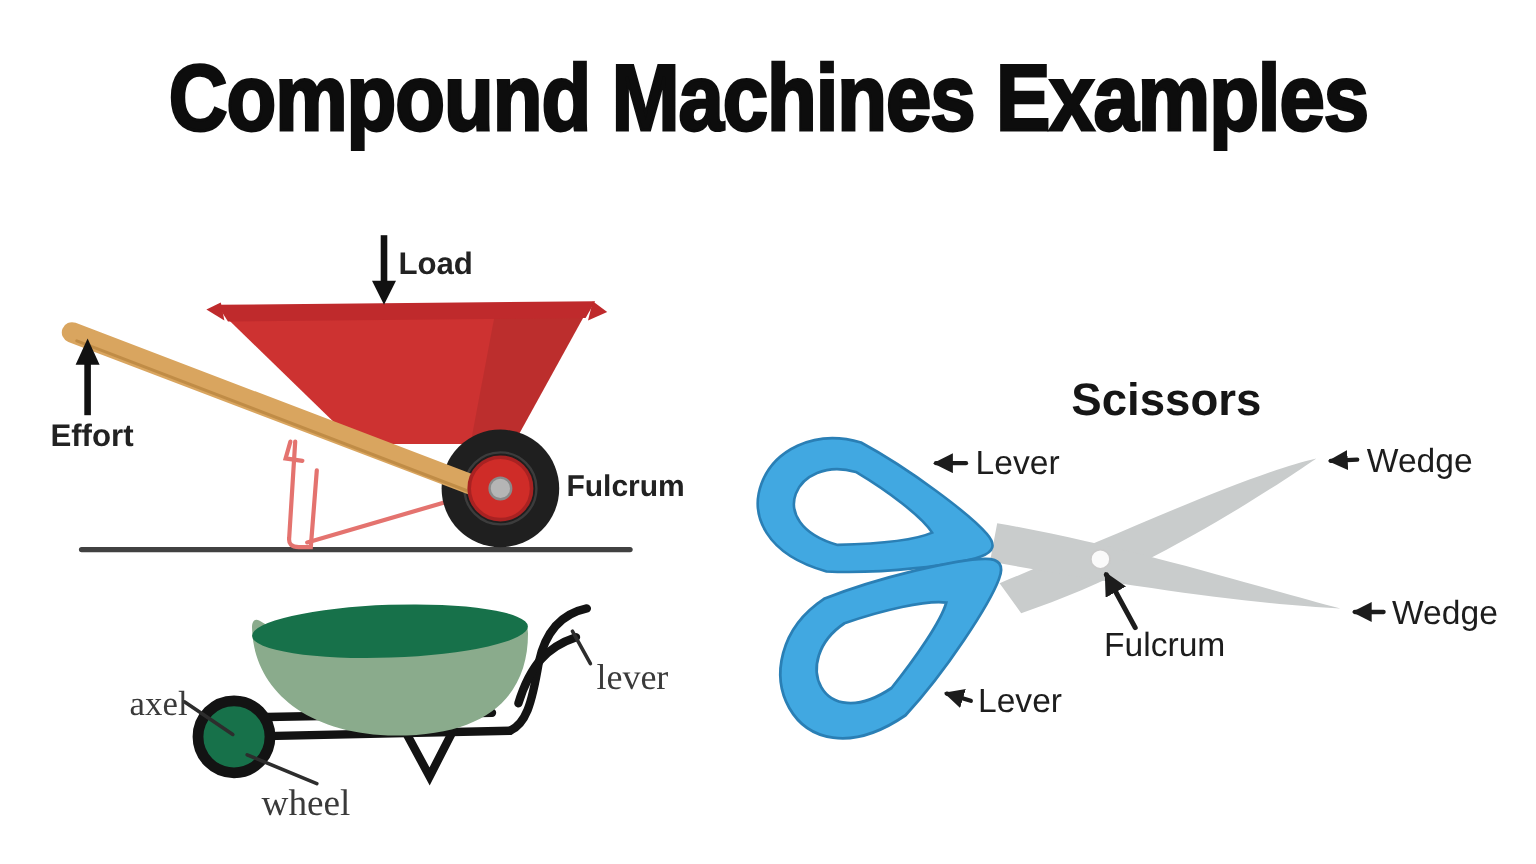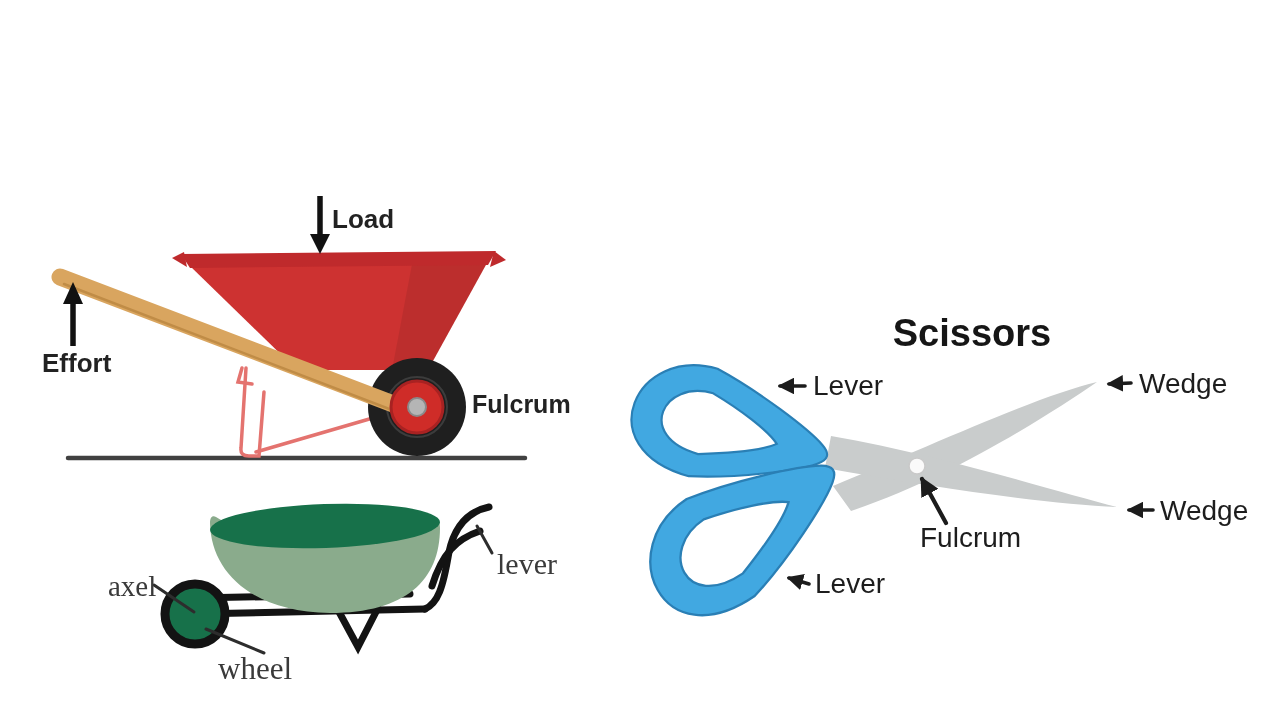--- a/index.html
+++ b/index.html
@@ -23,20 +23,23 @@
   .lbl-sans{font-family:"Liberation Sans",sans-serif;font-weight:700;fill:#222222;}
   .lbl-round{font-family:"Liberation Sans",sans-serif;font-weight:400;fill:#1d1d1d;}
   .lbl-serif{font-family:"Liberation Serif",serif;fill:#3a3a3a;}
   .scissors-heading{font-family:"Liberation Sans",sans-serif;font-weight:700;fill:#161616;}
 </style>
 </head>
 <body>
 
 <div class="stage">
 
+  <div class="main-title">
+    <span class="squeeze">Compound Machines Examples</span>
+  </div>
 
   <svg id="red-barrow" width="580" height="315" viewBox="0 0 580 315">
 
     <line x1="48" y1="278" x2="505" y2="278" stroke="#414141" stroke-width="4.5" stroke-linecap="round"></line>
 
     <g fill="none" stroke="#e4736f" stroke-width="3.5" stroke-linecap="round">
       <path d="M226,188 L221,268 Q220,276 229,276 L239,276 L244,212"></path>
       <path d="M236,272 L394,226"></path>
       <path d="M416,112 L394,224"></path>
       <path d="M405,110 L386,220"></path>

